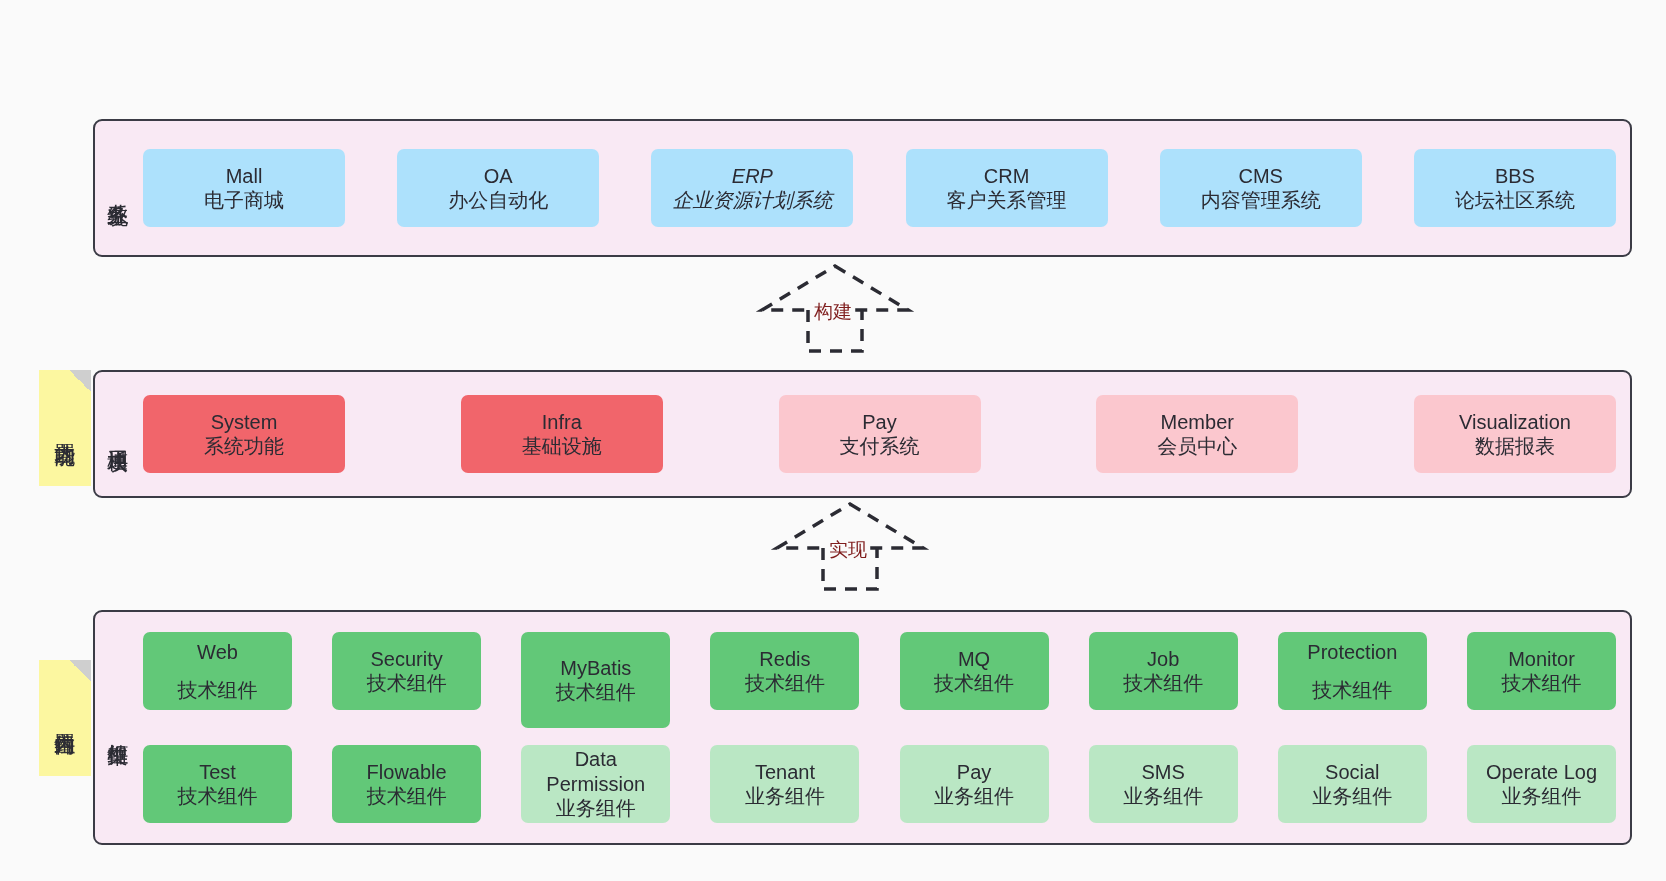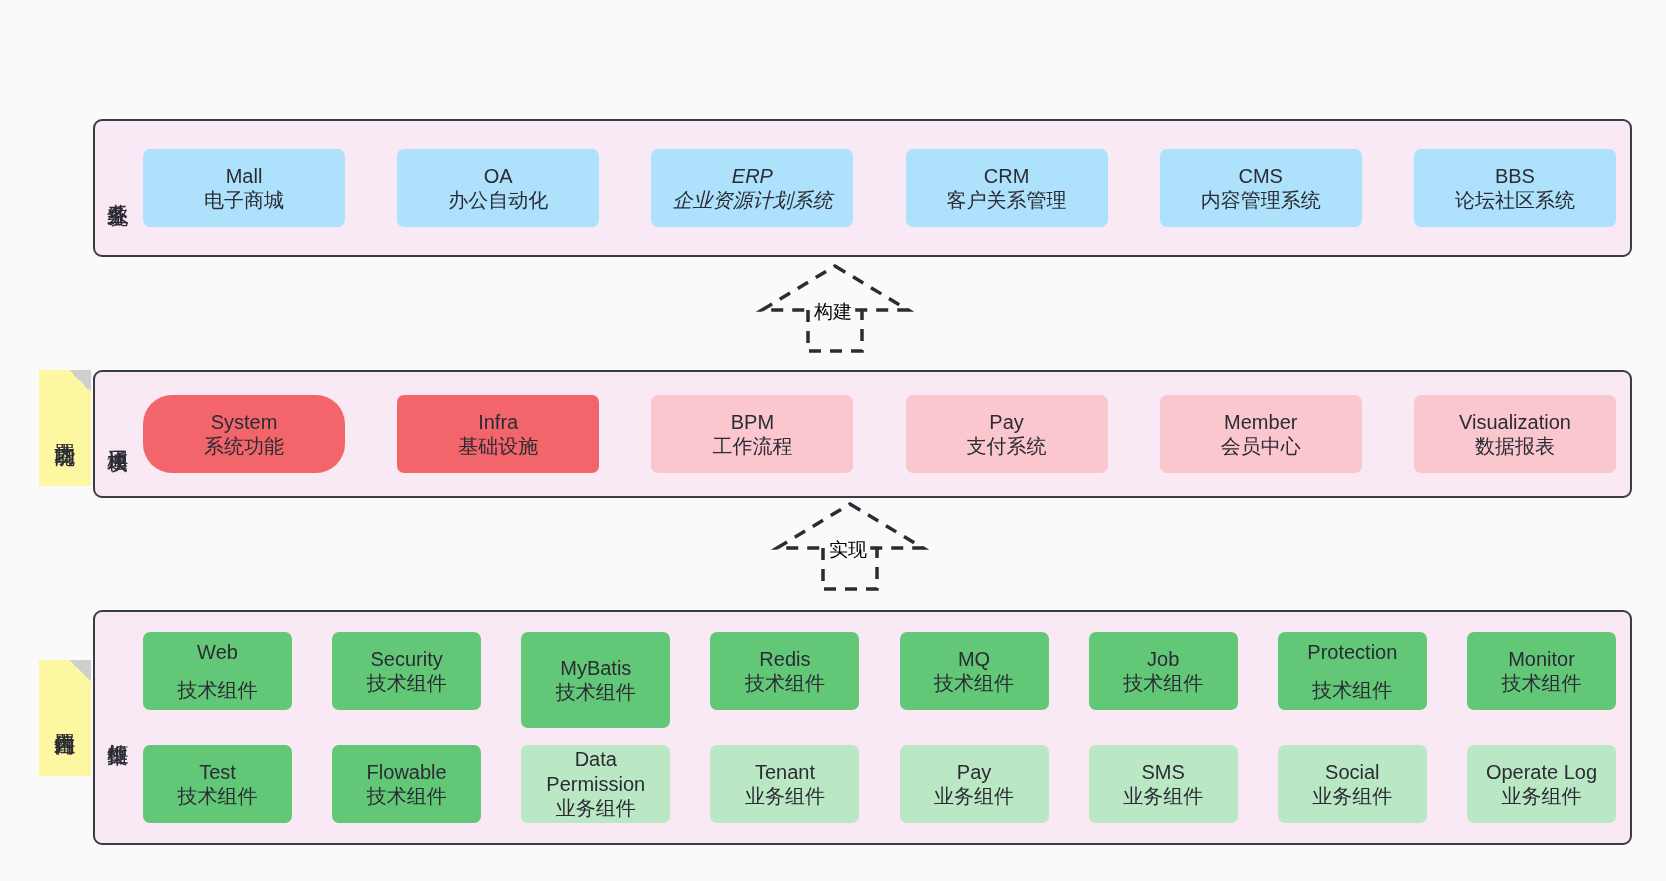--- a/index.html
+++ b/index.html
@@ -93,21 +93,21 @@
     background: linear-gradient(225deg, #cfcfcf 0 50%, transparent 50% 100%);
     writing-mode: horizontal-tb;
   }
 
   
   .arrow { position: absolute; }
   .arrow svg { display: block; overflow: visible; }
   .arrow-label {
     position: absolute;
     font-size: 19px;
-    color: #000000;
+    color: #7f1d1d;
     background: #fafafa;
     padding: 0 3px;
     white-space: nowrap;
   }
 </style>
 </head>
 <body>
 
 <div id="canvas">
 
@@ -155,31 +155,27 @@
 
   <div class="note" style="left:39px; top:370px; width:52px; height:116px;">
     <span class="fold"></span>
     <span>内置功能</span>
   </div>
 
   <div class="layer" style="left:93px; top:370px; width:1539px; height:128px;">
     <div class="layer-title">通用模块</div>
     <div class="layer-body">
       <div class="row">
-        <div class="node red" style="width:202px;height:78px;border-radius:29px;">
+        <div class="node red" style="width:202px;height:78px;">
           <span class="en">System</span>
           <span class="zh">系统功能</span>
         </div>
         <div class="node red" style="width:202px;height:78px;">
           <span class="en">Infra</span>
           <span class="zh">基础设施</span>
-        </div>
-        <div class="node pink" style="width:202px;height:78px;">
-          <span class="en">BPM</span>
-          <span class="zh">工作流程</span>
         </div>
         <div class="node pink" style="width:202px;height:78px;">
           <span class="en">Pay</span>
           <span class="zh">支付系统</span>
         </div>
         <div class="node pink" style="width:202px;height:78px;">
           <span class="en">Member</span>
           <span class="zh">会员中心</span>
         </div>
         <div class="node pink" style="width:202px;height:78px;">

